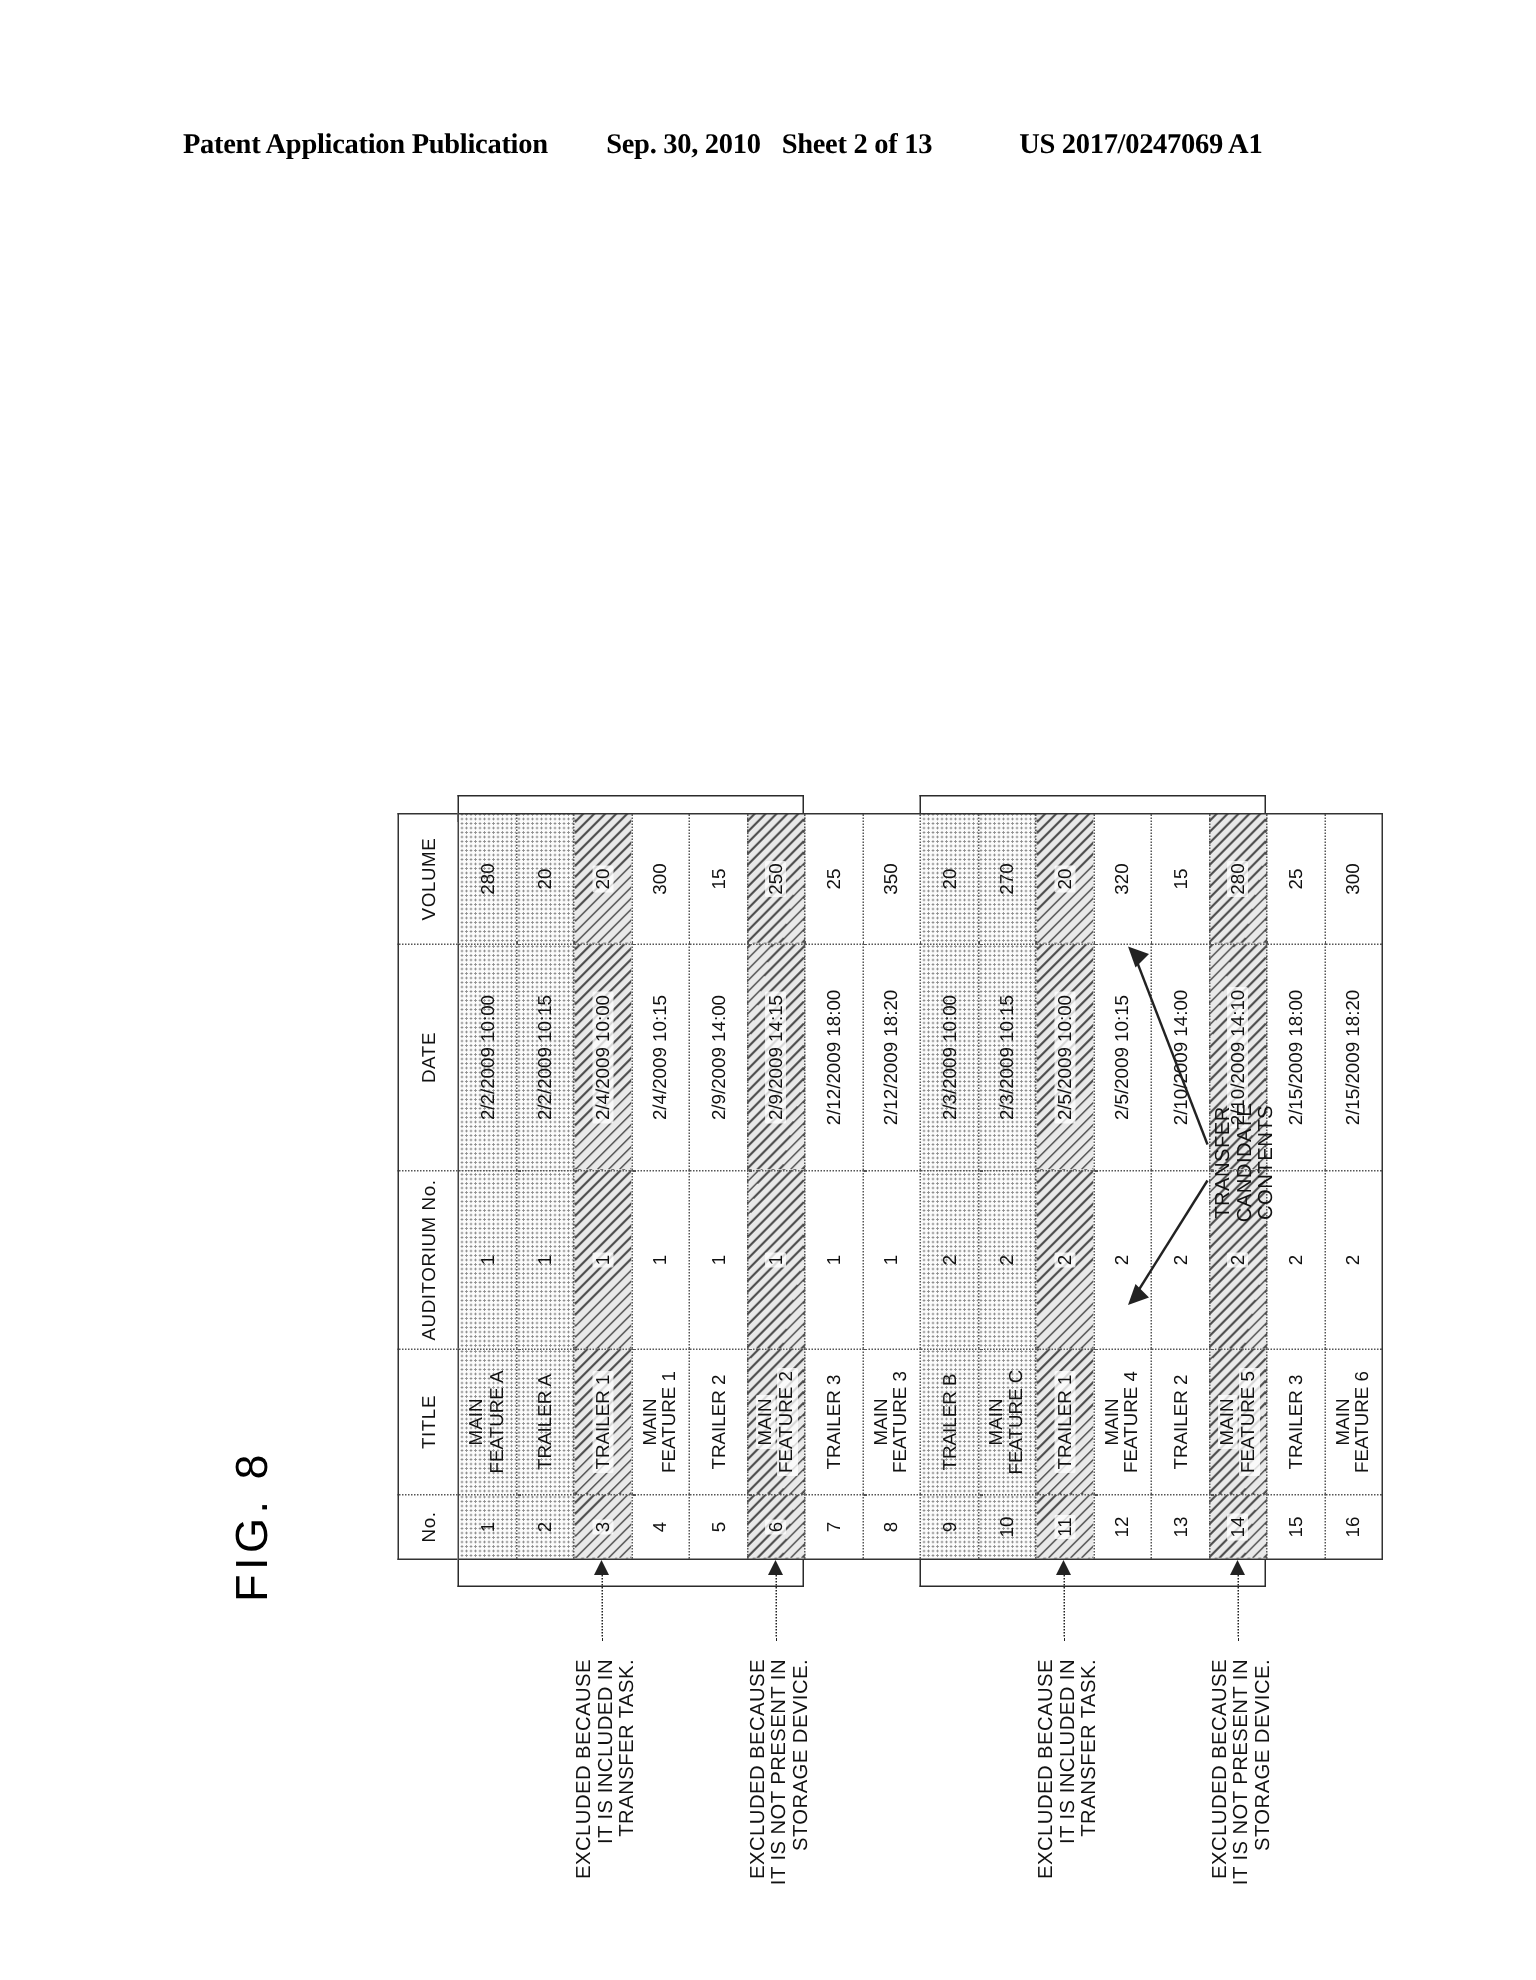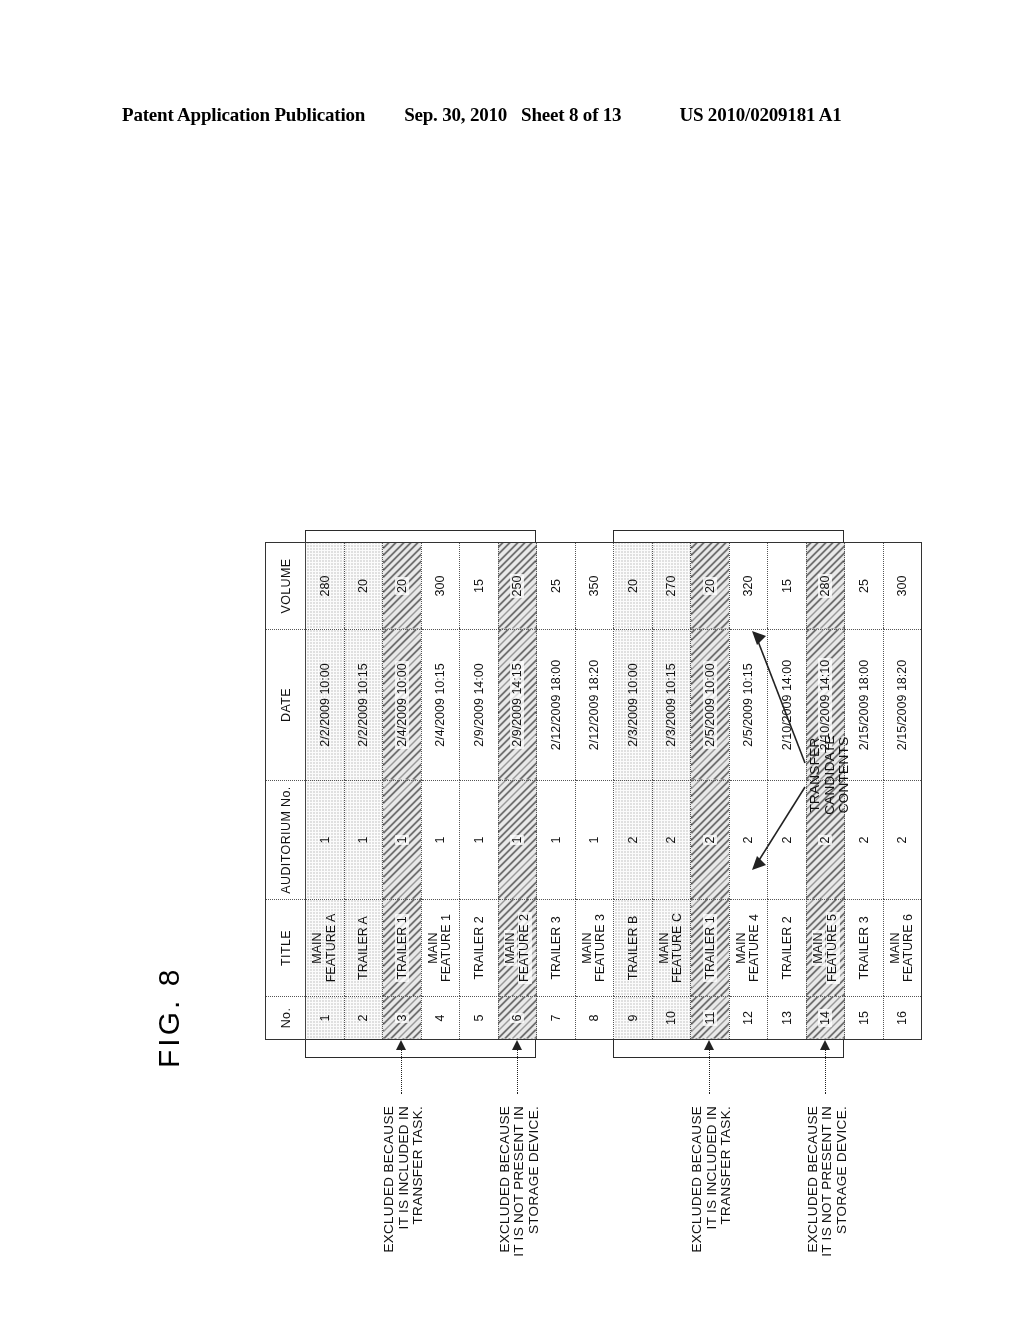--- a/index.html
+++ b/index.html
@@ -12,21 +12,21 @@
     height: 1320px;
     position: relative;
     font-family: "Liberation Sans", sans-serif;
     color: #000;
     overflow: hidden;
   }
 
   
   .pat-header {
     position: absolute;
-    top: 104px;
+    top: 86px;
     left: 122px;
     width: 780px;
     display: flex;
     align-items: flex-start;
     font-family: "Liberation Serif", serif;
     font-weight: bold;
     font-size: 19px;
     letter-spacing: -0.2px;
     white-space: nowrap;
   }
@@ -155,22 +155,22 @@
     color: #111;
   }
   .tcc-arrows { position: absolute; left: 0; top: 0; }
 </style>
 </head>
 <body>
 
 <div class="pat-header">
   <span class="pub">Patent Application Publication</span>
   <span class="date">Sep. 30, 2010</span>
-  <span class="sheet">Sheet 8 of 13</span>
-  <span class="docnum">US 2010/0209181 A1</span>
+  <span class="sheet">Sheet 2 of 13</span>
+  <span class="docnum">US 2017/0247069 A1</span>
 </div>
 
 <div class="fig-label">FIG. 8</div>
 
 <div id="figure-stage">
 
   <div id="callouts-layer">
       <div class="leader" style="border-left: none; border-top: 1.6px dotted rgb(34, 34, 34); left: -54px; top: 241.25px; width: 46px; height: 0px;"></div>
       <div style="position: absolute; left: -10px; top: 236.25px; width: 0px; height: 0px; border-top: 5px solid transparent; border-bottom: 5px solid transparent; border-left: 10px solid rgb(34, 34, 34);"></div>
       <div class="callout" style="left: -66px; top: 244.25px; transform: translate(-100%, -50%); text-align: right;">

